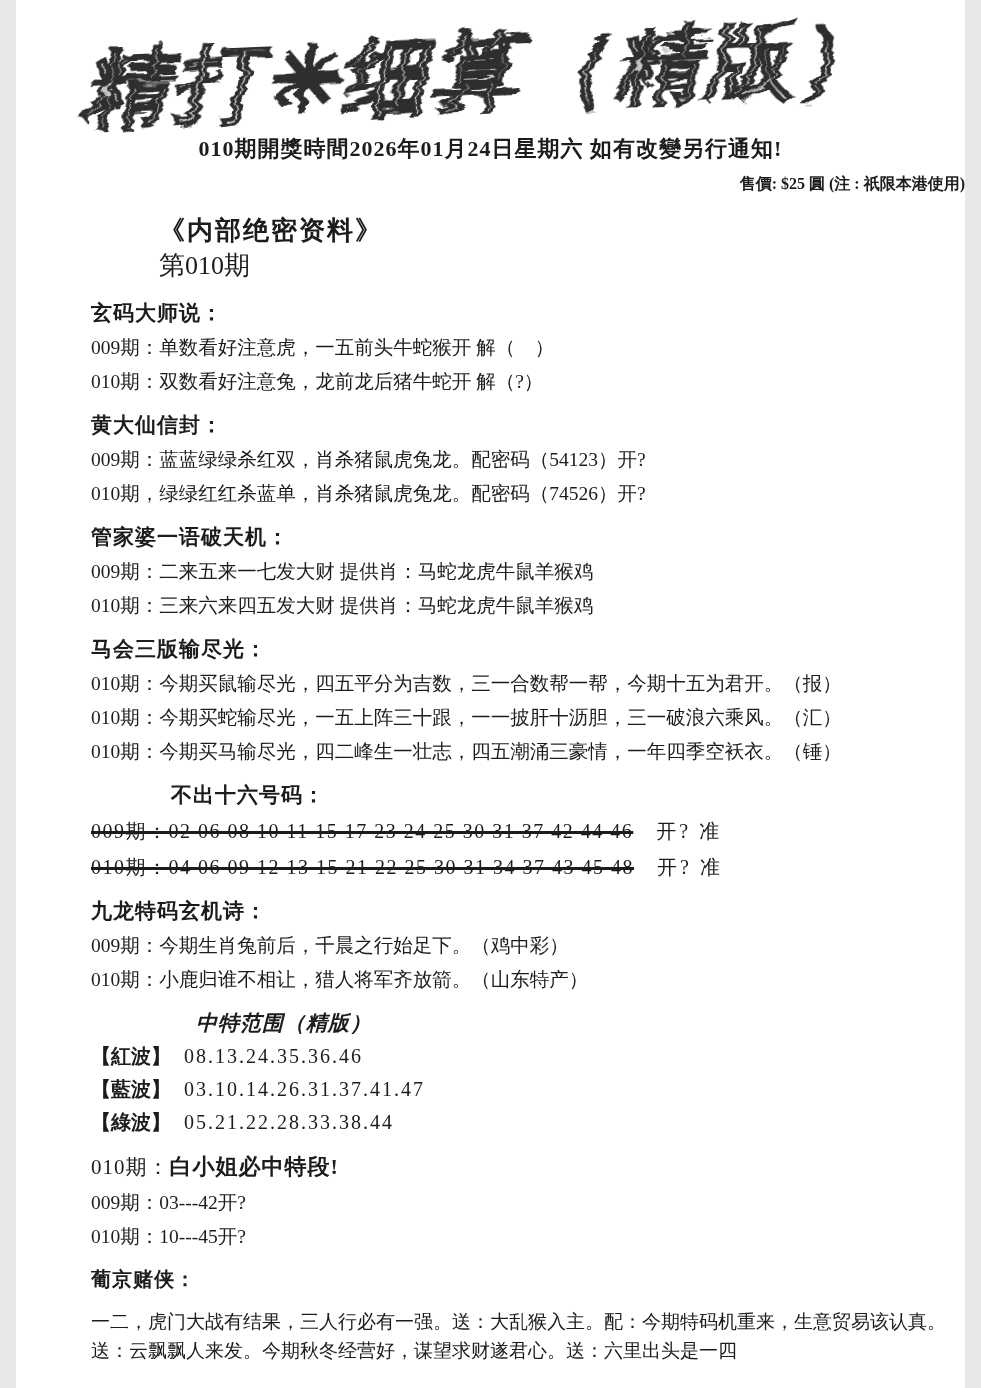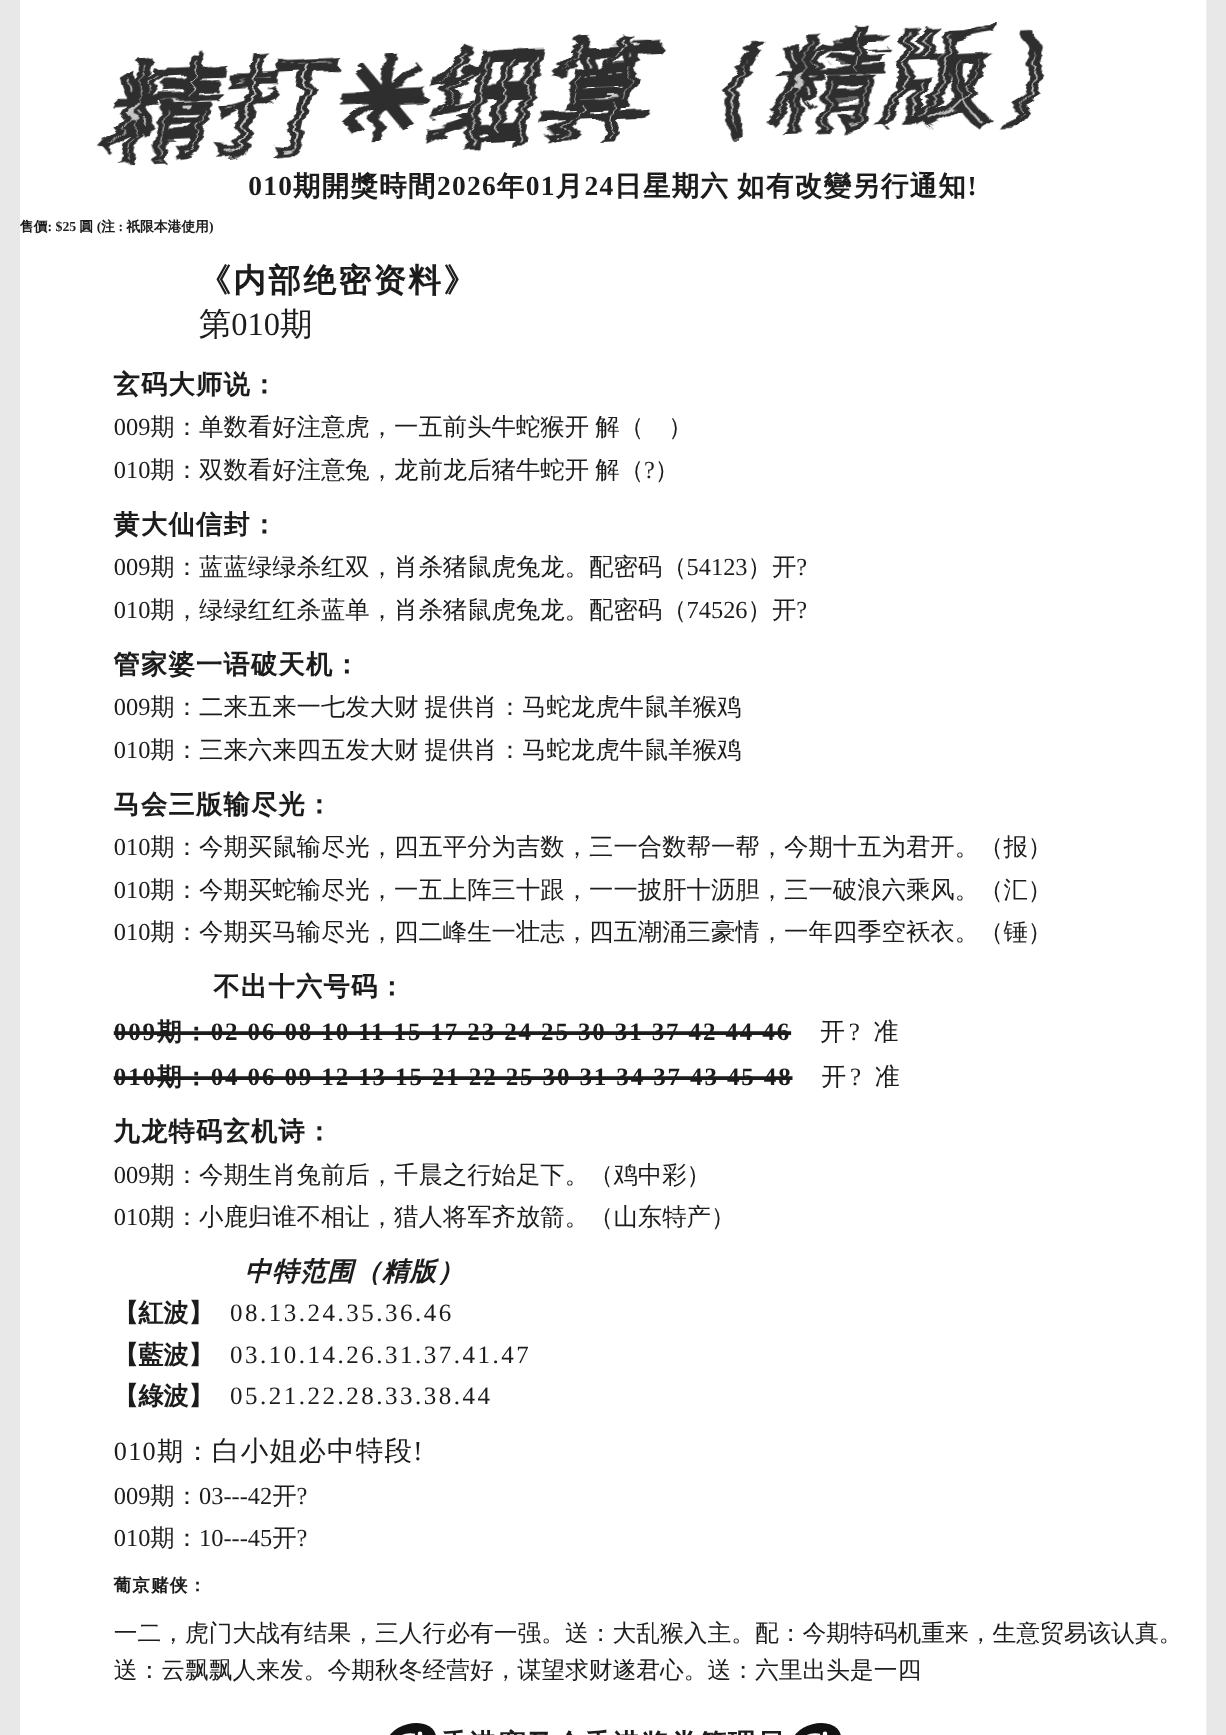--- a/index.html
+++ b/index.html
@@ -18,46 +18,46 @@
     color: rgba(45,45,45,0.28);
     -webkit-text-stroke: 2px #2e2e2e;
     filter: url(#roughen);
     white-space:nowrap;
   }
   .draw-info {
     margin-top:2px; text-align:center;
     font-size:22px; font-weight:600; letter-spacing:1px;
   }
   .price-note {
-    margin-top:10px; text-align:left;
-    font-size:11px; font-weight:bold;
+    margin-top:10px; text-align:right;
+    font-size:16px; font-weight:bold;
   }
   
   .doc-header {
     margin-top:18px; padding:0 150px 0 143px;
     display:flex; justify-content:space-between; align-items:baseline;flex-direction:column;
   }
   .doc-title { font-size:26px; font-weight:bold; letter-spacing:2px; }
   .issue-no  { font-size:26px; }
   
   .sec { margin-left:75px; margin-right:10px; }
   .sec h3 { margin:16px 0 6px 0; font-size:21px; font-weight:bold; letter-spacing:1px; }
   .sec h3.indent1 { margin-left:80px; }
   .sec h3.indent2 { margin-left:105px;font-style:italic; }
   .line { margin:7px 0; font-size:19.5px; white-space:nowrap; }
   .strike-line { margin:9px 0; font-size:20px; white-space:nowrap; }
-  .struck { text-decoration:line-through; text-decoration-thickness:2.5px; letter-spacing:1.5px;font-weight:bold; }
+  .struck { text-decoration:line-through; text-decoration-thickness:2.5px; letter-spacing:1.5px; }
   .result { margin-left:18px; letter-spacing:3px; }
   .wave { margin:6px 0; font-size:20px; }
   .wave-label { font-weight:bold; }
   .wave-nums { margin-left:8px; letter-spacing:2px; }
   .lady-head { margin:18px 0 8px 10px; font-size:21px; }
   .lady-prefix { font-weight:normal; }
-  .lady-title { font-weight:normal; font-size:22px; }
-  .gambler h3 { margin-bottom:16px; font-size:14px; }
+  .lady-title { font-weight:bold; font-size:22px; }
+  .gambler h3 { margin-bottom:16px; font-size:20px; }
   .gambler .line { margin:3px 0; font-size:19px; }
   
   .footer { margin-top:26px; text-align:center; }
   .org-row { display:flex; justify-content:center; align-items:center; gap:2px; }
   .org-name { font-size:22px; font-weight:bold; letter-spacing:1px;
               font-family:"Liberation Sans","DejaVu Sans",sans-serif; }
   .emblem { display:inline-block; }
   .defs { position:absolute; width:0; height:0; }
 </style>
 </head>

